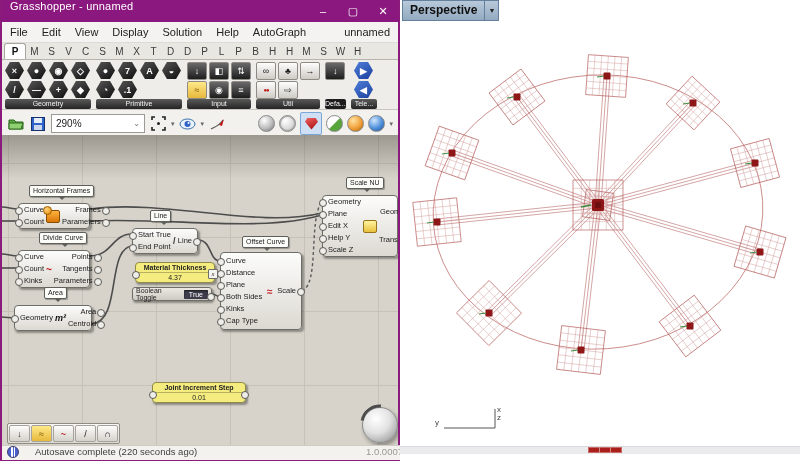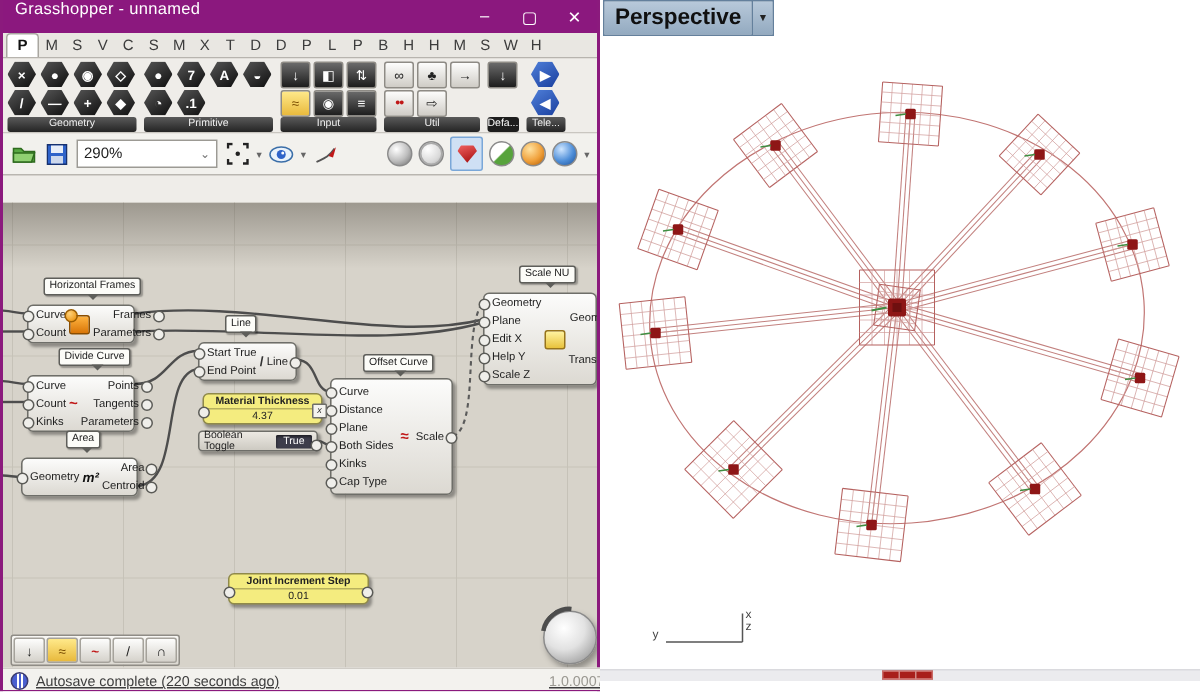--- a/index.html
+++ b/index.html
@@ -108,30 +108,30 @@
        display:flex;align-items:center;justify-content:center;font-size:9px;color:#222;}
   .mti.yellow{background:linear-gradient(#ffe98a,#e8b93c);color:#7a4d00;}
   .mti.red{color:#c01818;font-weight:bold;}
   .navball{position:absolute;left:360px;top:272px;width:34px;height:34px;border-radius:50%;z-index:4;
            background:radial-gradient(circle at 38% 32%,#ffffff,#e2e2e2 45%,#a8a8a8 80%,#8a8a8a);
            border:1px solid #8a8a8a;box-shadow:2px 3px 4px rgba(0,0,0,.35);}
   .navball:before{content:"";position:absolute;left:-3px;top:-3px;width:30px;height:30px;border-radius:50%;
                   border-top:3px solid #4c4c4c;border-left:3px solid transparent;border-right:3px solid transparent;
                   transform:rotate(-38deg);}
   .statusbar{position:absolute;left:0;top:445px;width:396px;height:14px;background:#f3f2ee;border-top:1px solid #cfccc6;
-             display:flex;align-items:flex-end;font-size:9.5px;color:#3d3d3d;padding:0 5px;gap:5px;box-sizing:content-box;text-decoration:underline;}
+             display:flex;align-items:flex-start;font-size:9.5px;color:#3d3d3d;padding:0 5px;gap:16px;box-sizing:content-box;}
   .ghball{width:10px;height:10px;border-radius:50%;border:1px solid #3a3a6e;
           background:linear-gradient(90deg,#4a5fd0 35%,#fff 35% 48%,#4a5fd0 48% 62%,#fff 62% 75%,#4a5fd0 75%);}
   .version{margin-left:auto;color:#9b9992;}
 
   
   #vp{position:absolute;left:400px;top:0;width:400px;height:461px;background:#fff;overflow:hidden;}
   .ptab{position:absolute;left:2px;top:0;display:flex;z-index:5;}
   .ptab .plabel{background:linear-gradient(#b8c9da,#93aac0);border:1px solid #64809c;font-weight:bold;
-                font-size:15px;color:#101010;padding:2px 7px 3px;}
+                font-size:12px;color:#101010;padding:2px 7px 3px;}
   .ptab .parrow{background:linear-gradient(#b8c9da,#93aac0);border:1px solid #64809c;border-left:none;
                 font-size:7px;color:#222;display:flex;align-items:center;padding:0 3px;}
   #wheel{position:absolute;left:0;top:0;}
   #axis{position:absolute;left:0;top:0;}
   .vstrip{position:absolute;left:0;top:446px;width:400px;height:7px;background:#ebebee;border-top:1px solid #dadade;}
   .vred{position:absolute;left:188px;top:447px;width:34px;height:6px;background:#a81f1b;
         box-shadow:inset 0 0 0 1px #c96a66;z-index:2;}
   .vred:before{content:"";position:absolute;left:11px;top:0;width:1px;height:6px;background:#d08a86;}
   .vred:after{content:"";position:absolute;left:22px;top:0;width:1px;height:6px;background:#d08a86;}
 </style>
@@ -144,20 +144,30 @@
 
     <div class="titlebar">
       <span class="ttl">Grasshopper - unnamed</span>
       <span class="winbtns">
         <span class="winbtn">–</span>
         <span class="winbtn">▢</span>
         <span class="winbtn">✕</span>
       </span>
     </div>
 
+    <div class="menubar">
+      <span>File</span>
+      <span>Edit</span>
+      <span>View</span>
+      <span>Display</span>
+      <span>Solution</span>
+      <span>Help</span>
+      <span>AutoGraph</span>
+      <span class="mright">unnamed</span>
+    </div>
 
     <div class="tabstrip" id="tabstrip">
         <span class="tab active">P</span>
         <span class="tab">M</span>
         <span class="tab">S</span>
         <span class="tab">V</span>
         <span class="tab">C</span>
         <span class="tab">S</span>
         <span class="tab">M</span>
         <span class="tab">X</span>

